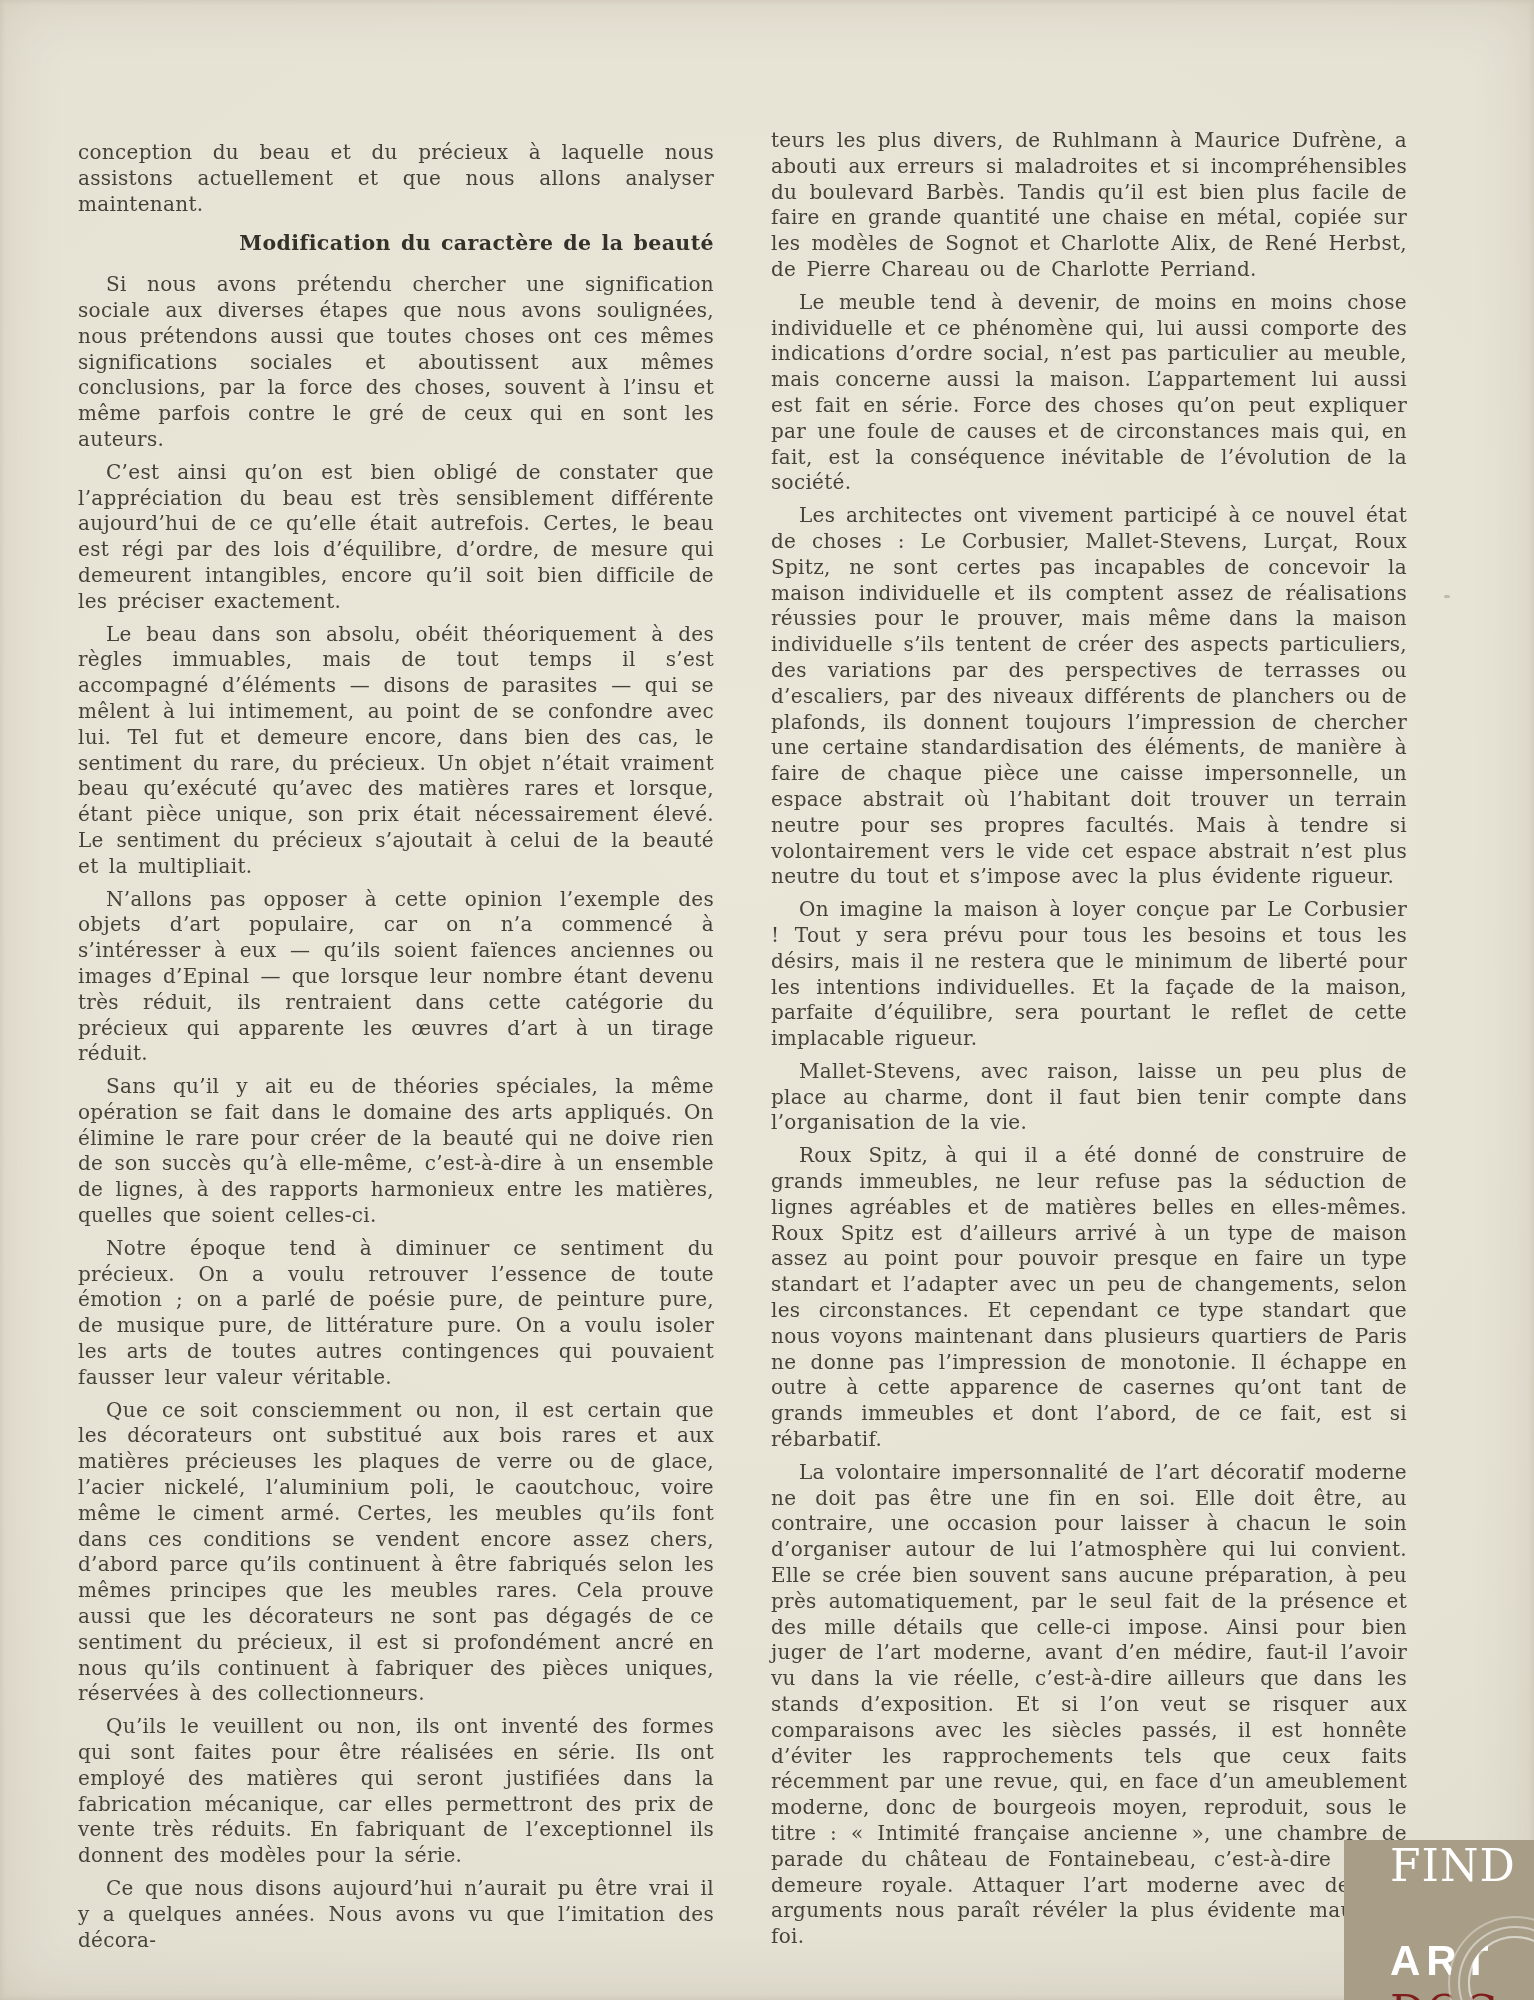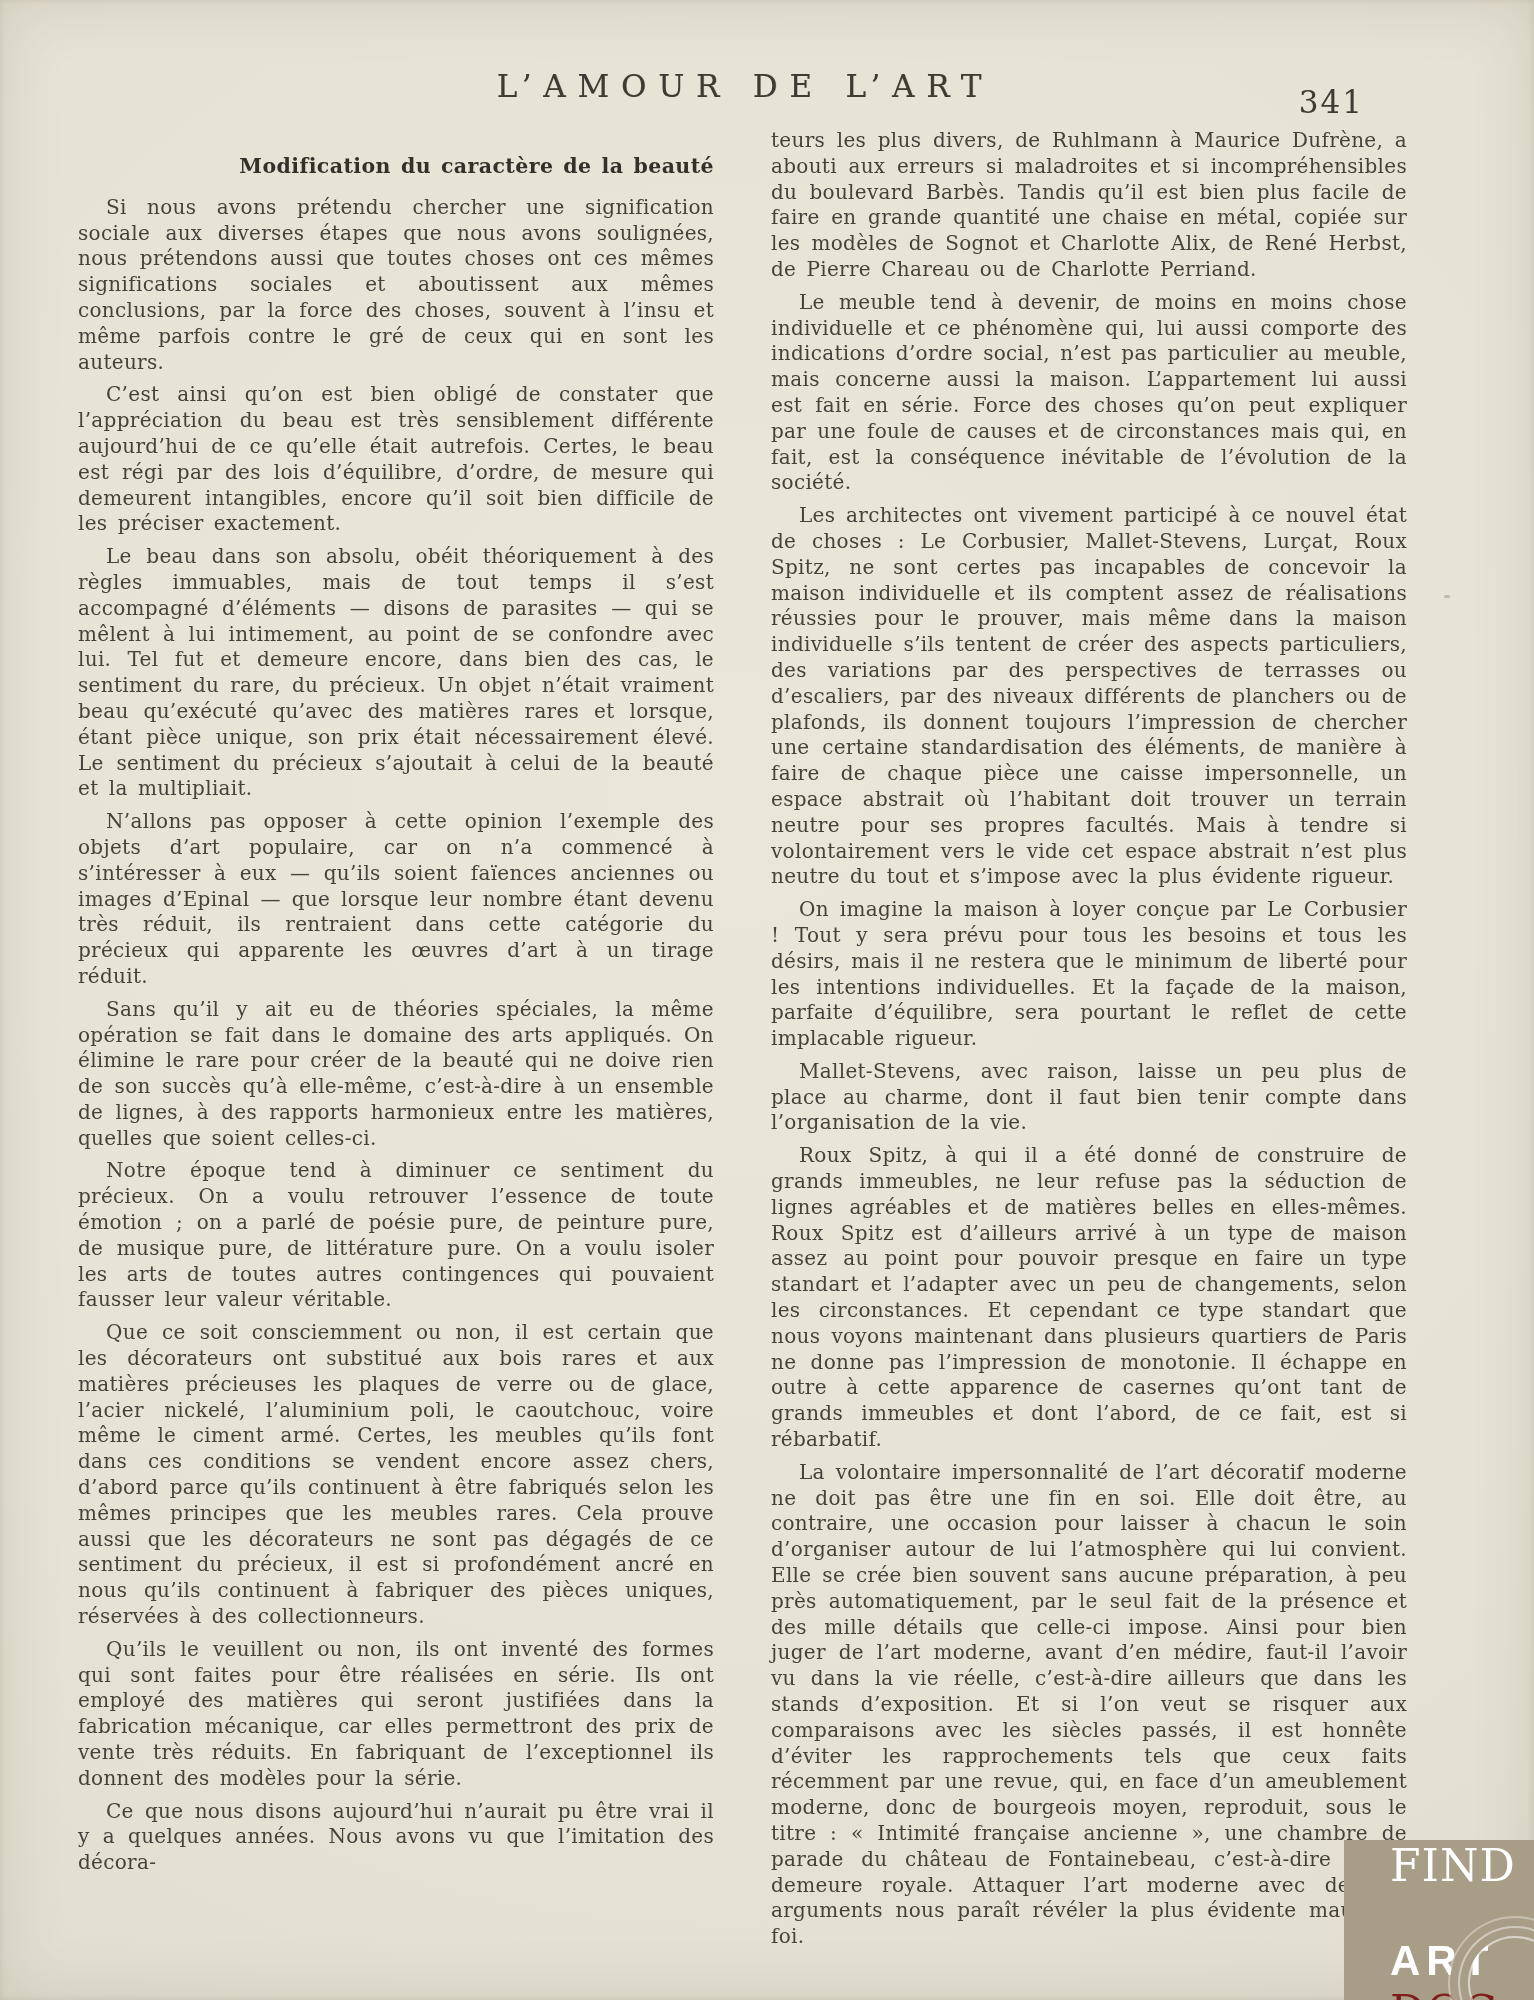--- a/index.html
+++ b/index.html
@@ -70,27 +70,24 @@
     transform:rotate(10deg);
   }
   
   .speck{position:absolute;left:1444px;top:595px;width:6px;height:3px;background:rgba(120,110,90,.35);border-radius:2px;}
 </style>
 </head>
 <body>
 
 <div class="page">
 
-  <div class="page-header">
-    <div class="journal-title">L’AMOUR DE L’ART</div>
-    <div class="page-number">341</div>
-  </div>
 
   <div class="columns">
     <div class="col col-left">
+        <p class="continuation">conception du beau et du précieux à laquelle nous assistons actuellement et que nous allons analyser maintenant.</p>
         <h3>Modification du caractère de la beauté</h3>
         <p class="paragraph">Si nous avons prétendu chercher une signification sociale aux diverses étapes que nous avons soulignées, nous prétendons aussi que toutes choses ont ces mêmes significations sociales et aboutissent aux mêmes conclusions, par la force des choses, souvent à l’insu et même parfois contre le gré de ceux qui en sont les auteurs.</p>
         <p class="paragraph">C’est ainsi qu’on est bien obligé de constater que l’appréciation du beau est très sensiblement différente aujourd’hui de ce qu’elle était autrefois. Certes, le beau est régi par des lois d’équilibre, d’ordre, de mesure qui demeurent intangibles, encore qu’il soit bien difficile de les préciser exactement.</p>
         <p class="paragraph">Le beau dans son absolu, obéit théoriquement à des règles immuables, mais de tout temps il s’est accompagné d’éléments — disons de parasites — qui se mêlent à lui intimement, au point de se confondre avec lui. Tel fut et demeure encore, dans bien des cas, le sentiment du rare, du précieux. Un objet n’était vraiment beau qu’exécuté qu’avec des matières rares et lorsque, étant pièce unique, son prix était nécessairement élevé. Le sentiment du précieux s’ajoutait à celui de la beauté et la multipliait.</p>
         <p class="paragraph">N’allons pas opposer à cette opinion l’exemple des objets d’art populaire, car on n’a commencé à s’intéresser à eux — qu’ils soient faïences anciennes ou images d’Epinal — que lorsque leur nombre étant devenu très réduit, ils rentraient dans cette catégorie du précieux qui apparente les œuvres d’art à un tirage réduit.</p>
         <p class="paragraph">Sans qu’il y ait eu de théories spéciales, la même opération se fait dans le domaine des arts appliqués. On élimine le rare pour créer de la beauté qui ne doive rien de son succès qu’à elle-même, c’est-à-dire à un ensemble de lignes, à des rapports harmonieux entre les matières, quelles que soient celles-ci.</p>
         <p class="paragraph">Notre époque tend à diminuer ce sentiment du précieux. On a voulu retrouver l’essence de toute émotion ; on a parlé de poésie pure, de peinture pure, de musique pure, de littérature pure. On a voulu isoler les arts de toutes autres contingences qui pouvaient fausser leur valeur véritable.</p>
         <p class="paragraph">Que ce soit consciemment ou non, il est certain que les décorateurs ont substitué aux bois rares et aux matières précieuses les plaques de verre ou de glace, l’acier nickelé, l’aluminium poli, le caoutchouc, voire même le ciment armé. Certes, les meubles qu’ils font dans ces conditions se vendent encore assez chers, d’abord parce qu’ils continuent à être fabriqués selon les mêmes principes que les meubles rares. Cela prouve aussi que les décorateurs ne sont pas dégagés de ce sentiment du précieux, il est si profondément ancré en nous qu’ils continuent à fabriquer des pièces uniques, réservées à des collectionneurs.</p>
         <p class="paragraph">Qu’ils le veuillent ou non, ils ont inventé des formes qui sont faites pour être réalisées en série. Ils ont employé des matières qui seront justifiées dans la fabrication mécanique, car elles permettront des prix de vente très réduits. En fabriquant de l’exceptionnel ils donnent des modèles pour la série.</p>
         <p class="paragraph">Ce que nous disons aujourd’hui n’aurait pu être vrai il y a quelques années. Nous avons vu que l’imitation des décora-</p>

